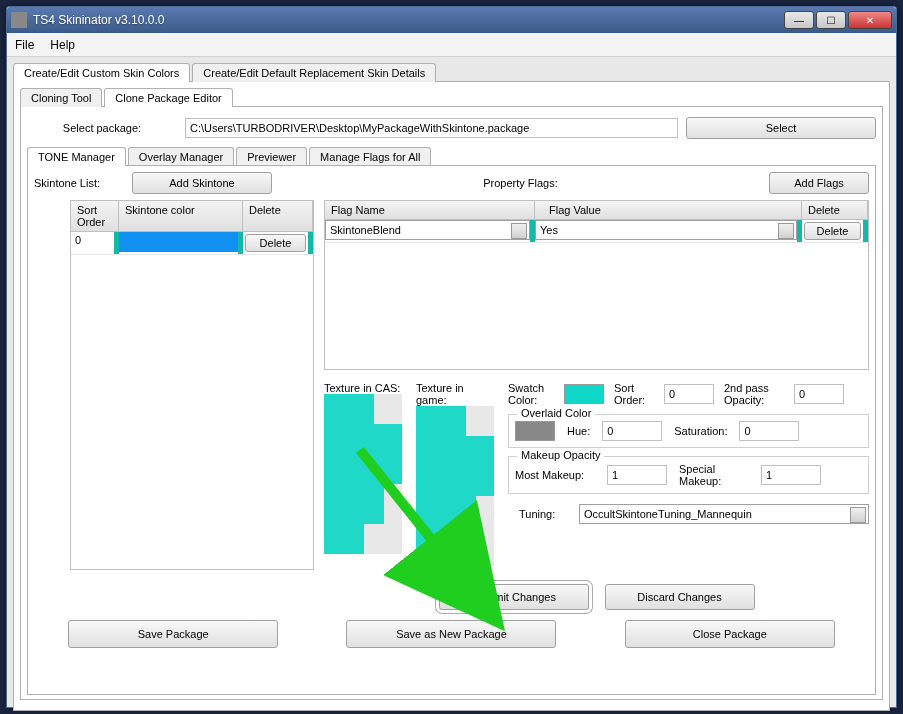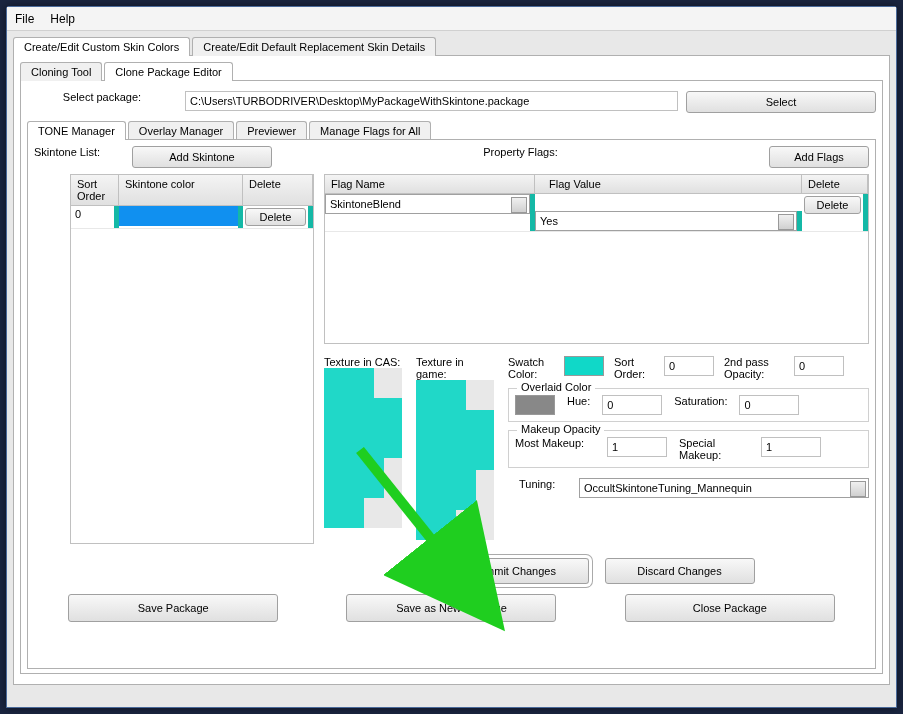--- a/index.html
+++ b/index.html
@@ -11,21 +11,21 @@
 .win-btns { display: flex; gap: 2px; }
 .win-btn { width: 30px; height: 18px; border: 1px solid #444; border-radius: 3px; background: linear-gradient(#e8e8e8,#c8c8c8); display: flex; align-items: center; justify-content: center; font-size: 10px; }
 .win-btn.close { width: 44px; background: linear-gradient(#e88,#c33); color: #fff; }
 .menubar { height: 24px; background: #f4f4f4; display: flex; align-items: center; padding: 0 8px; gap: 16px; border-bottom: 1px solid #d0d0d0; filter: blur(.3px); }
 .menubar span { font-size: 12px; }
 .content { padding: 6px; }
 .tabrow { display: flex; }
 .tab { padding: 3px 10px; background: #f0f0f0; border: 1px solid #b0b0b0; border-bottom: none; margin-right: 2px; font-size: 11px; border-radius: 3px 3px 0 0; filter: blur(.3px); }
 .tab.active { background: #fff; position: relative; z-index: 2; }
 .tabpanel { border: 1px solid #b0b0b0; background: #fff; padding: 6px; margin-top: -1px; }
-.row { display: flex; gap: 8px; }
+.row { display: flex; align-items: center; gap: 8px; }
 .label { font-size: 11px; filter: blur(.3px); }
 input.text { height: 20px; border: 1px solid #c0c0c0; padding: 0 4px; background: #fff; }
 .btn { height: 22px; background: linear-gradient(#f8f8f8,#e0e0e0); border: 1px solid #a0a0a0; border-radius: 3px; padding: 0 10px; display: inline-flex; align-items: center; justify-content: center; font-size: 11px; filter: blur(.3px); cursor: pointer; }
 .grid { border: 1px solid #c0c0c0; background: #fff; }
 .grid-head { display: flex; background: linear-gradient(#f4f4f4,#e0e0e0); border-bottom: 1px solid #c0c0c0; }
 .grid-head > div { padding: 3px 6px; border-right: 1px solid #c0c0c0; font-size: 11px; filter: blur(.3px); }
 .grid-body { }
 .grid-row { display: flex; border-bottom: 1px solid #e8e8e8; }
 .grid-row > div { padding: 2px 4px; border-right: 5px solid #14b8a6; display: flex; }
 .color-cell { background: #1090f0; height: 20px; }
@@ -41,20 +41,29 @@
 .left-col { width: 280px; padding-left: 36px; }
 .right-col { flex: 1; }
 .arrow { position: absolute; pointer-events: none; z-index: 50; }
 .bottom-btns { display: flex; justify-content: space-around; margin-top: 10px; }
 .bottom-btns .btn { width: 210px; height: 28px; }
 </style>
 </head>
 <body>
 
 <div class="window">
+  <div class="titlebar">
+    <div class="icon"></div>
+    <div class="title">TS4 Skininator v3.10.0.0</div>
+    <div class="win-btns">
+      <div class="win-btn">—</div>
+      <div class="win-btn">☐</div>
+      <div class="win-btn close">✕</div>
+    </div>
+  </div>
 
   <div class="menubar">
     <span>File</span>
     <span>Help</span>
   </div>
 
   <div class="content">
 
     <div class="tabrow">
       <div class="tab active">Create/Edit Custom Skin Colors</div>
@@ -118,21 +127,21 @@
                 <div class="grid-head">
                   <div style="width:210px;">Flag Name</div>
                   <div style="flex:1;margin-left:8px;">Flag Value</div>
                   <div style="width:66px;">Delete</div>
                 </div>
                 <div class="grid-body">
                   <div class="grid-row">
                     <div style="width:210px; padding:0;">
                         <div class="dd" style="width:100%;">SkintoneBlend</div>
                       </div>
-                    <div style="flex:1; padding:0;margin-top:17px;">
+                    <div style="flex:1; padding:0;">
                         <div class="dd" style="width:100%;">Yes</div>
                       </div>
                     <div style="width:66px; padding:2px;">
                         <button class="btn" style="width:100%; height:18px;">Delete</button>
                       </div>
                   </div>
                 </div>
               </div>
 
               <div class="row" style="align-items:flex-start; gap:14px; margin-top:12px;">

